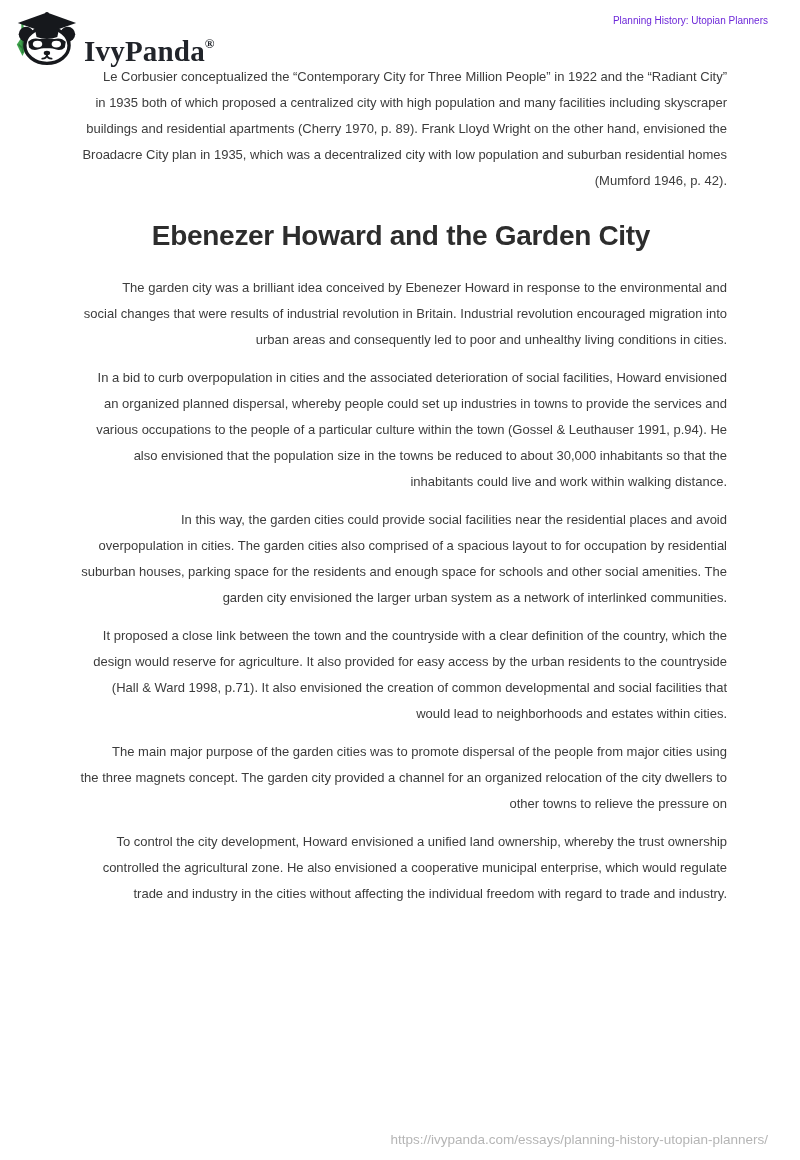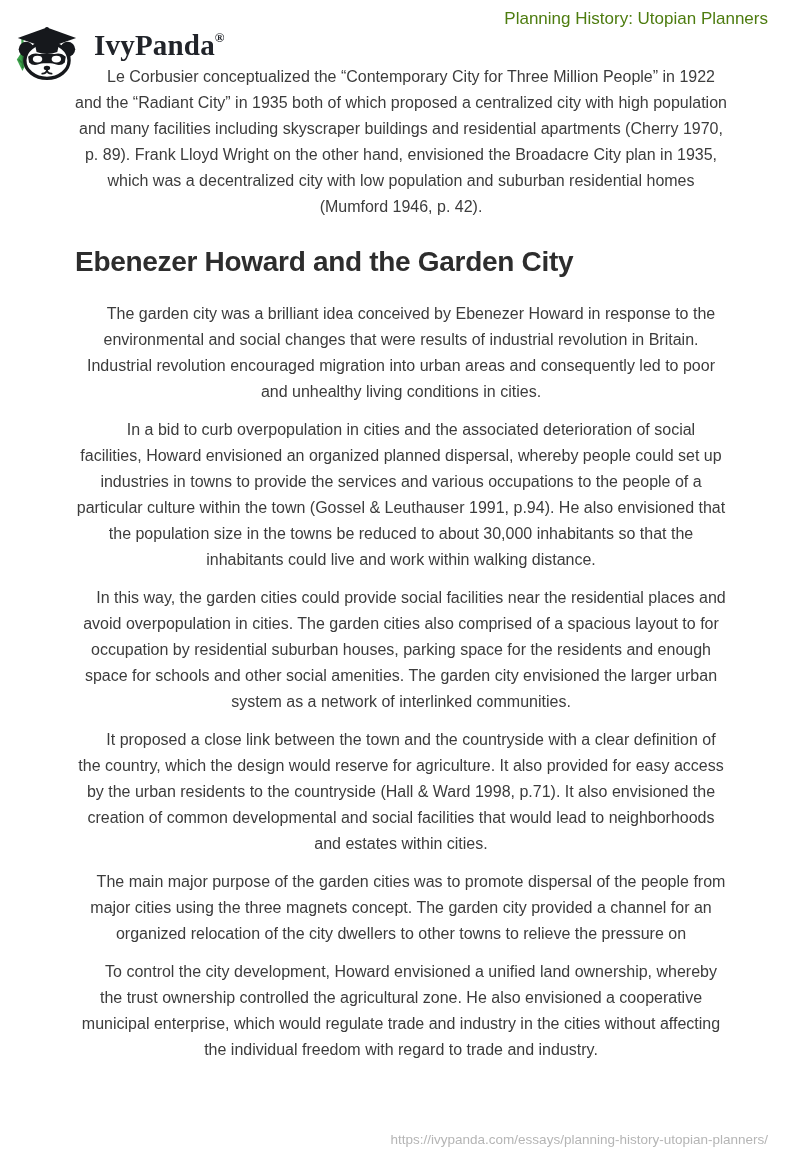--- a/index.html
+++ b/index.html
@@ -9,54 +9,55 @@
     font-family: "Liberation Sans", sans-serif;
     position: relative;
     overflow: hidden;
   }
 
   
   .page-header {
     position: absolute; top: 0; left: 0; right: 0; height: 64px;
   }
   .logo {
-    position: absolute; left: 14px; top: 25px;
-    display: flex; align-items: flex-start; gap: 16px;
+    position: absolute; left: 14px; top: 10px;
+    display: flex; align-items: flex-end; gap: 6px;
   }
   .logo-icon { width: 64px; height: 56px; display: block; }
   .brand {
     font-family: "Liberation Serif", serif;
     font-weight: bold; font-size: 29px; color: #21242a;
     letter-spacing: 0.2px; line-height: 1;
     padding-top: 6px;
   }
   .brand sup {
     font-size: 13px; vertical-align: 13px; font-weight: bold;
   }
   .doc-title {
-    position: absolute; top: 9px; right: 32px;
-    font-size: 17px; color: #4d7c0f;
+    position: absolute; top: 15px; right: 32px;
+    font-size: 10px; color: #6d28d9;
   }
 
   
   .content {
     position: absolute; left: 75px; top: 64px; width: 652px;
   }
   .content p {
     margin: 0 0 12px 0;
-    font-size: 16px; line-height: 26px;
+    font-size: 13px; line-height: 26px;
     color: #3c3c3c;
     text-indent: 20px;
-    text-align: center;
+    text-align: right;
   }
   .content h2 {
     margin: 26px 0 23px 0;
     font-size: 28px; line-height: 1.15;
     font-weight: bold; color: #2d2d2d;
     letter-spacing: -0.3px;
+    text-align: center;
   }
 
   
   .page-footer {
     position: absolute; right: 32px; bottom: 13px;
     font-size: 13.5px; color: #b5b5b5;
   }
   .page-footer a { color: #b5b5b5; text-decoration: none; margin-top: 48px; }
 </style>
 </head>

